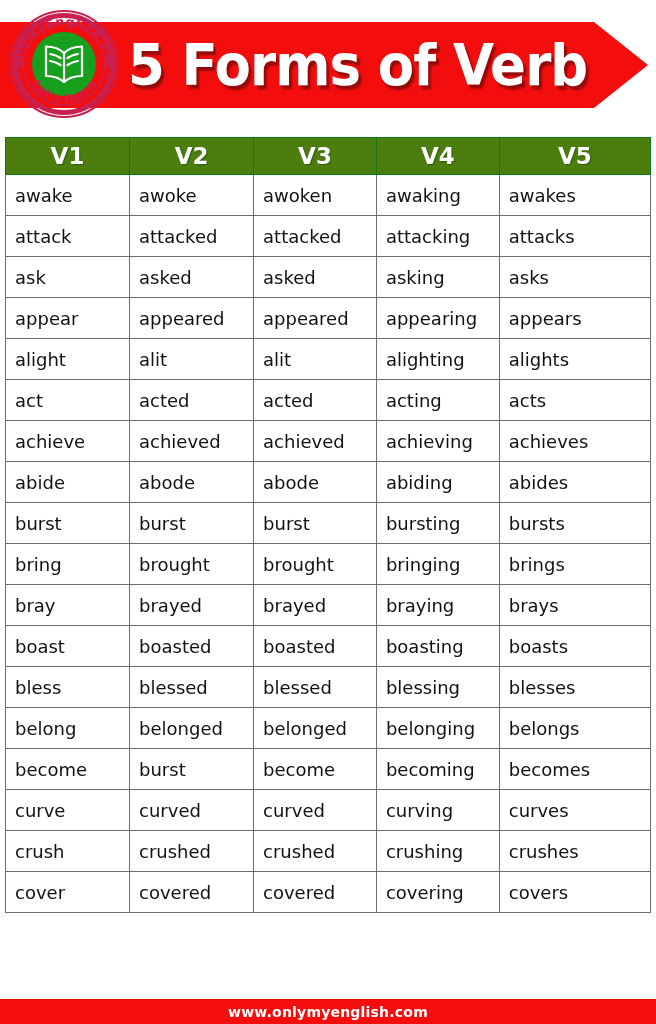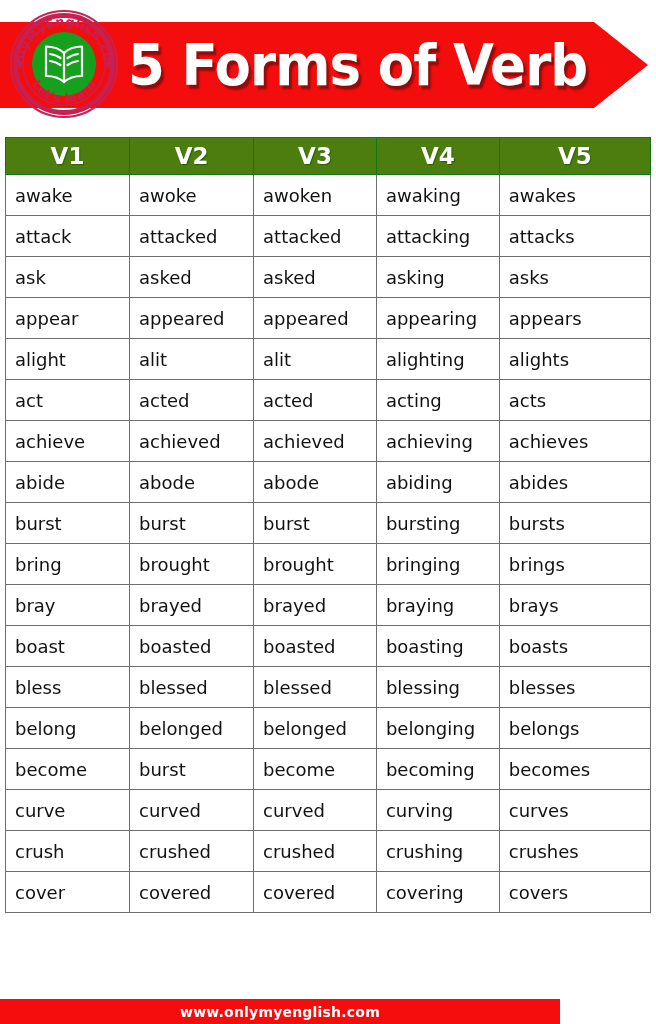--- a/index.html
+++ b/index.html
@@ -107,21 +107,21 @@
     vertical-align: middle;
     white-space: nowrap;
     overflow: hidden;
   }
 
   
   #footer-bar {
     position: absolute;
     left: 0;
     top: 999px;
-    width: 560px;
+    width: 656px;
     height: 25px;
     background: #f40d0d;
     display: flex;
     align-items: center;
     justify-content: center;
   }
   #footer-bar .footer-text {
     color: #ffffff;
     font-family: "DejaVu Sans", sans-serif;
     font-weight: bold;

